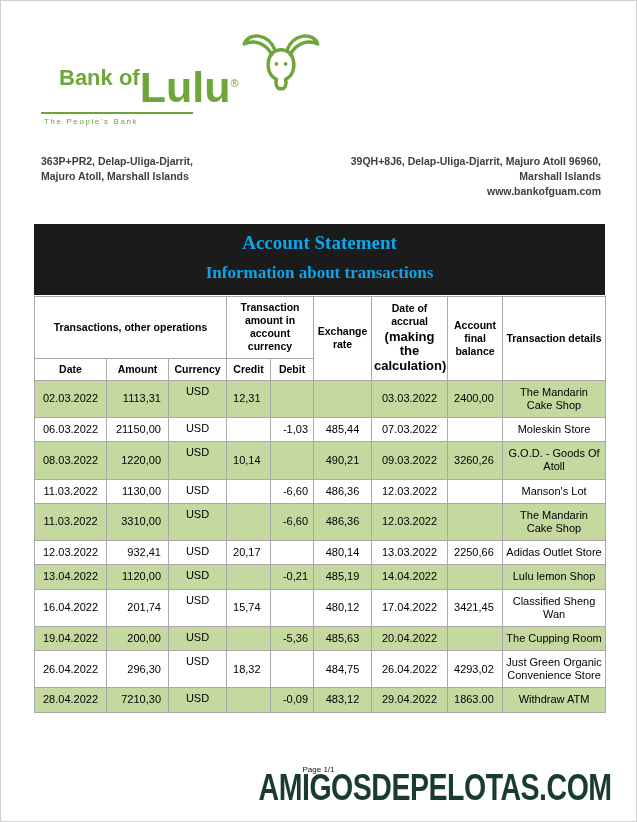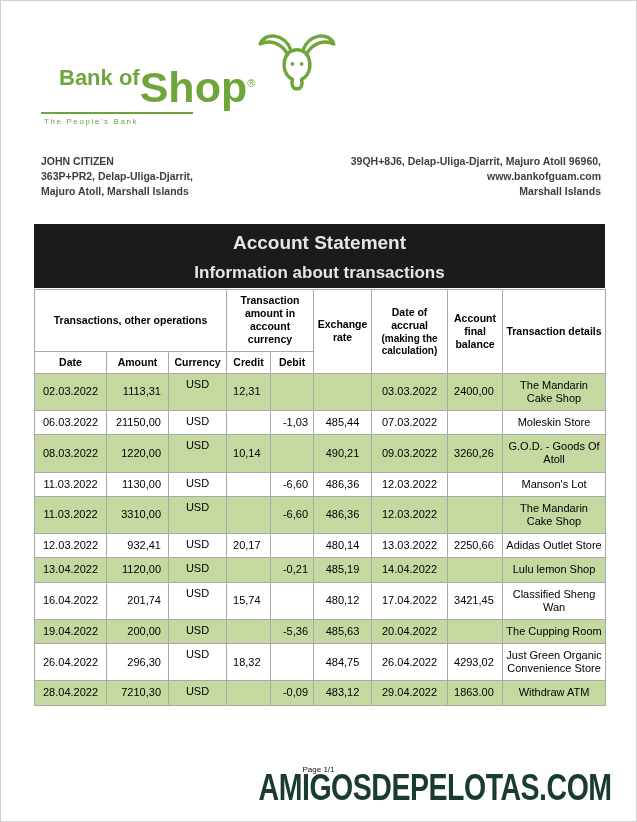--- a/index.html
+++ b/index.html
@@ -23,28 +23,28 @@
   .logo-guam sup{font-size:11px;font-weight:normal;}
   .bull-wrap{margin-left:-4px;margin-bottom:6px;}
   .logo-tagline{font-size:8px;letter-spacing:1.6px;border-top:2px solid var(--logo-green);margin-top:3px;padding-top:3px;width:152px;padding-left:3px;}
 
   
   .addresses{position:absolute;top:153px;left:40px;width:560px;display:flex;justify-content:space-between;font-size:10.5px;font-weight:bold;color:#3e3e3e;line-height:1.45;}
   .bank-info{text-align:right;}
 
   
   .content{position:absolute;top:223px;left:33px;width:571px;}
-  .title-bar{background:var(--bar);color:#e5e5e5;text-align:center;padding:8px 0 5px;}
+  .title-bar{background:var(--bar);color:#0ea5e9;text-align:center;padding:8px 0 12px;font-family:Liberation Serif, serif;}
   .title-main{font-size:19px;font-weight:bold;margin-bottom:9px;}
   .title-sub{font-size:17px;font-weight:bold;}
 
   table{width:100%;border-collapse:collapse;table-layout:fixed;font-size:11px;color:#000;margin-top:1px;}
   th,td{border:1px solid var(--border);}
   th{font-size:10.5px;font-weight:bold;text-align:center;vertical-align:middle;padding:4px 2px;line-height:1.25;background:#fff;}
-  th .note{font-size:10px;display:block;line-height:1.15;margin-top:1px;}
+  th .note{font-size:13px;display:block;line-height:1.15;margin-top:1px;}
   td{padding:5px 3px;vertical-align:middle;line-height:1.2;word-wrap:break-word;}
   tr.hl td{background:var(--hl);}
   td.col-date,td.col-accrual,td.col-rate,td.col-details{text-align:center;}
   td.col-currency{text-align:center;vertical-align:top;padding-top:4px;}
   td.col-amount{text-align:right;padding-right:7px;}
   td.col-credit{text-align:left;padding-left:6px;}
   td.col-debit{text-align:right;padding-right:5px;}
   td.col-balance{text-align:left;padding-left:6px;}
 
   
@@ -53,45 +53,44 @@
 </style>
 </head>
 <body>
 
 <div class="page">
 
   <div class="logo">
     <div class="logo-row">
       <div class="logo-textcol">
         <div class="logo-bankof">Bank of</div>
-        <div class="logo-guam"><span>Shop</span><sup>®</sup></div>
+        <div class="logo-guam"><span>Lulu</span><sup>®</sup></div>
       </div>
       <div class="bull-wrap">
         <svg viewBox="0 0 120 95" width="92" height="74" fill="none" stroke="currentColor" stroke-width="4.5" stroke-linecap="round" stroke-linejoin="round">
           <path d="M52 32 C44 10 18 8 12 24 C24 18 40 22 48 38"></path>
           <path d="M68 32 C76 10 102 8 108 24 C96 18 80 22 72 38"></path>
           <path d="M48 36 C40 48 42 64 54 70 C52 78 56 84 60 82 C64 84 68 78 66 70 C78 64 80 48 72 36 C64 30 56 30 48 36 Z"></path>
           <circle cx="54" cy="50" r="2.5" fill="currentColor" stroke="none"></circle>
           <circle cx="66" cy="50" r="2.5" fill="currentColor" stroke="none"></circle>
         </svg>
       </div>
     </div>
     <div class="logo-tagline">The People's Bank</div>
   </div>
 
   <div class="addresses">
     <div class="customer-info">
-      <div>JOHN CITIZEN</div>
       <div>363P+PR2, Delap-Uliga-Djarrit,</div>
       <div>Majuro Atoll, Marshall Islands</div>
     </div>
     <div class="bank-info">
       <div>39QH+8J6, Delap-Uliga-Djarrit, Majuro Atoll 96960,</div>
+      <div>Marshall Islands</div>
       <div>www.bankofguam.com</div>
-      <div>Marshall Islands</div>
     </div>
   </div>
 
   <div class="content">
     <div class="title-bar">
       <div class="title-main">Account Statement</div>
       <div class="title-sub">Information about transactions</div>
     </div>
 
     <table>

